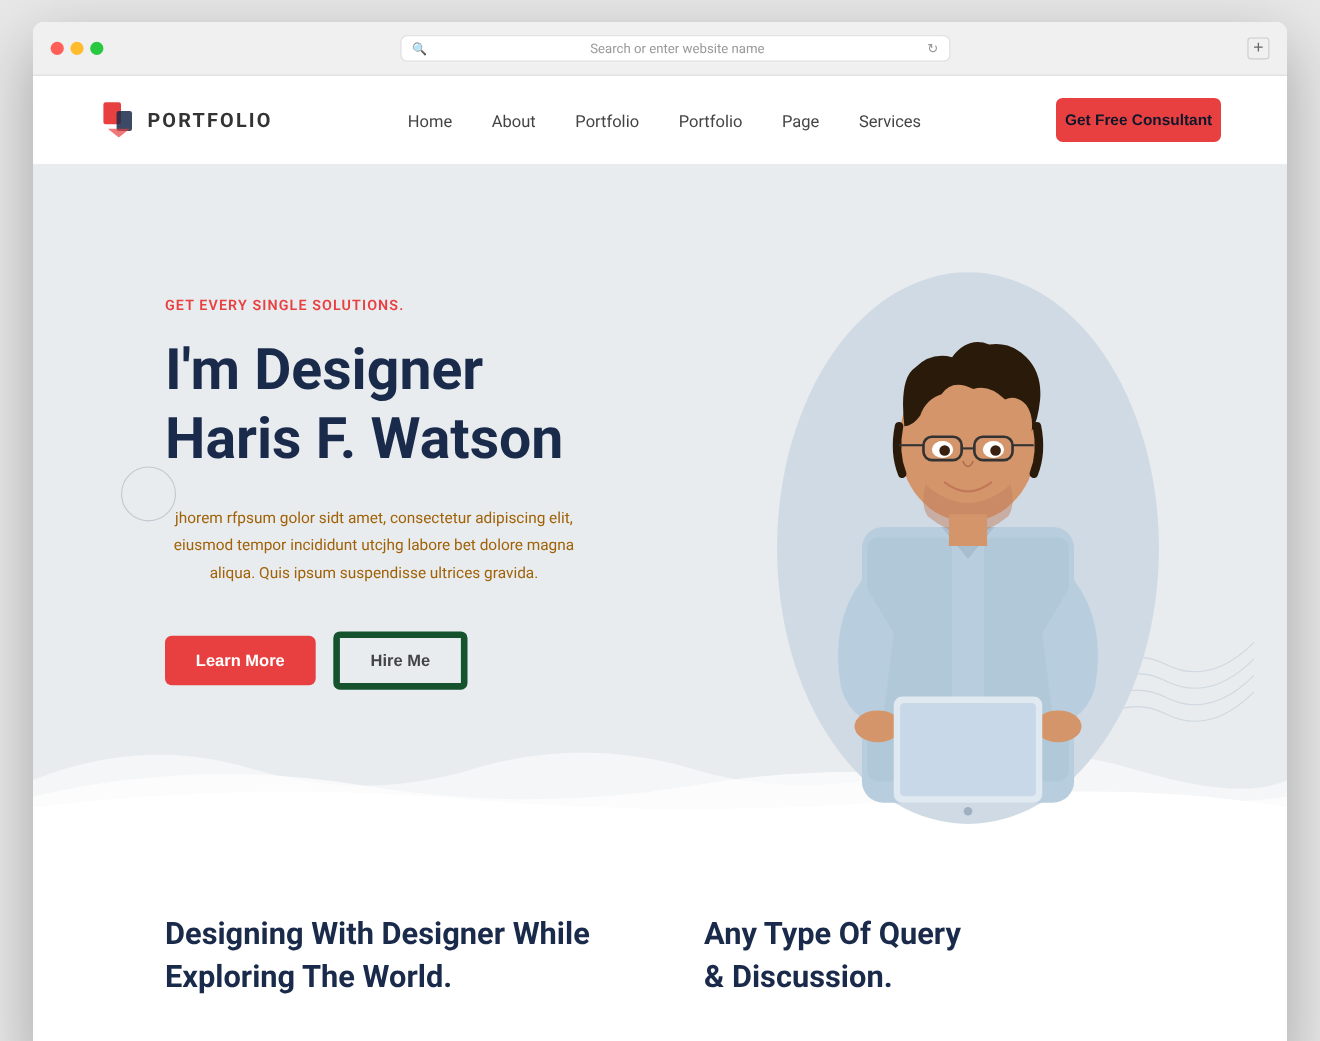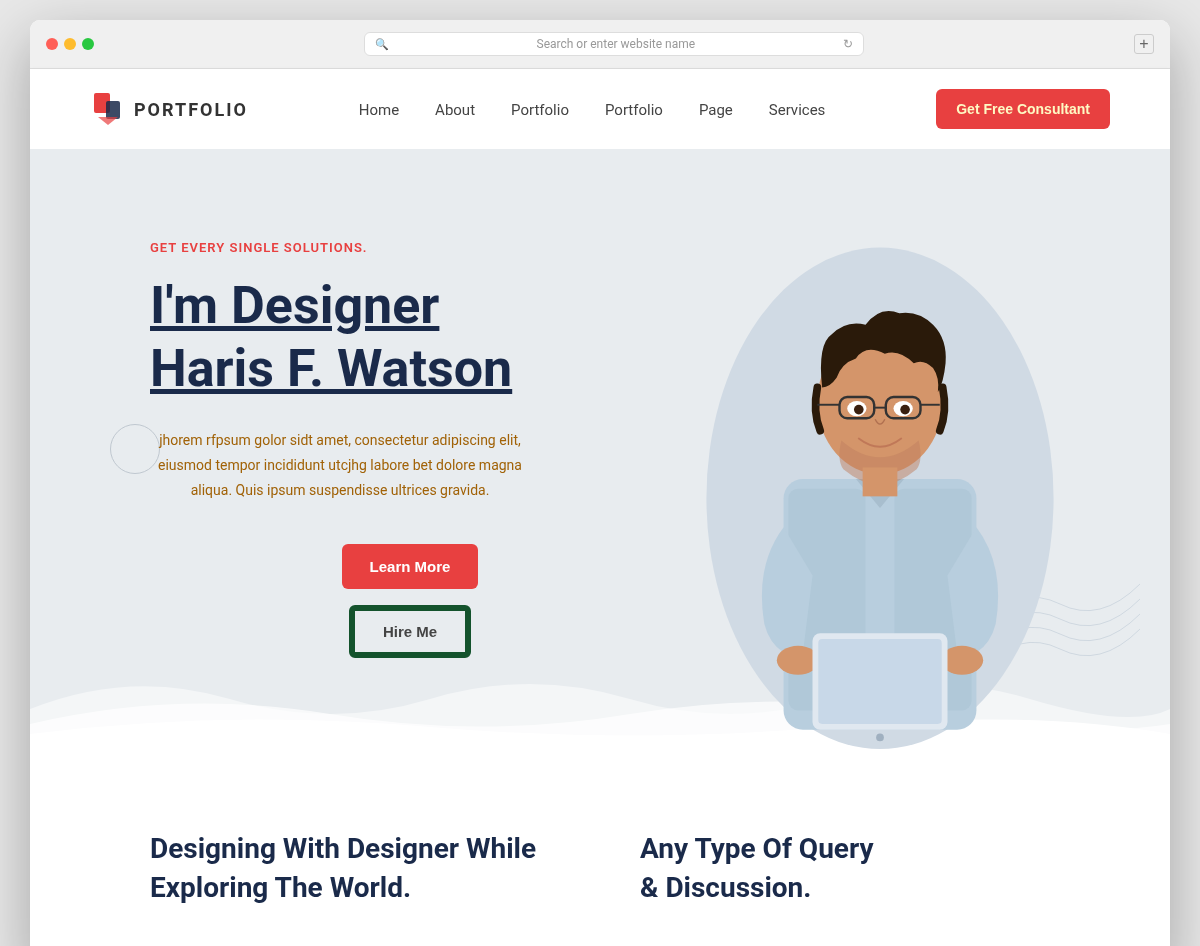--- a/index.html
+++ b/index.html
@@ -139,23 +139,23 @@
 
     .nav-links a {
       text-decoration: none;
       color: #444;
       font-size: 15px;
       font-weight: 400;
     }
 
     .btn-consultant {
       background: #e84040;
-      color: #fef9c3;
+      color: #0f172a;
       border: none;
-      padding: 12px 20px;
+      padding: 12px 8px;
       border-radius: 6px;
       font-size: 14px;
       font-weight: 600;
       cursor: pointer;
       white-space: nowrap;
     }
 
     
     .hero {
       background: #e8ecef;
@@ -181,37 +181,35 @@
       text-transform: uppercase;
       margin-bottom: 20px;
     }
 
     .hero-title {
       font-size: 52px;
       font-weight: 700;
       color: #1a2a4a;
       line-height: 1.2;
       margin-bottom: 28px;
-      text-decoration: underline;
     }
 
     .hero-desc {
       font-size: 14px;
       color: #a16207;
       line-height: 1.8;
       margin-bottom: 40px;
       max-width: 380px;
       text-align: center;
     }
 
     .hero-buttons {
       display: flex;
       gap: 16px;
       align-items: center;
-      flex-direction: column;
     }
 
     .btn-learn-more {
       background: #e84040;
       color: white;
       border: none;
       padding: 14px 28px;
       border-radius: 6px;
       font-size: 15px;
       font-weight: 600;

